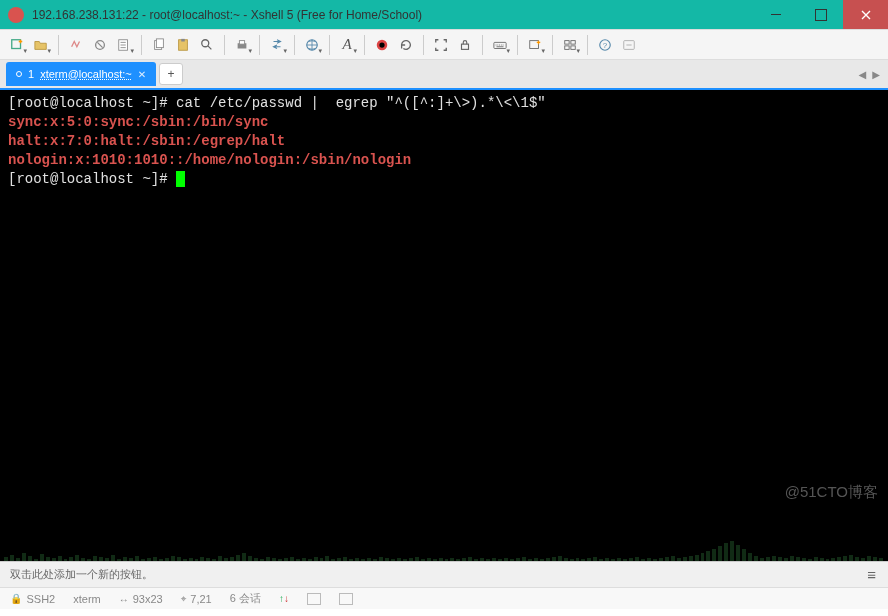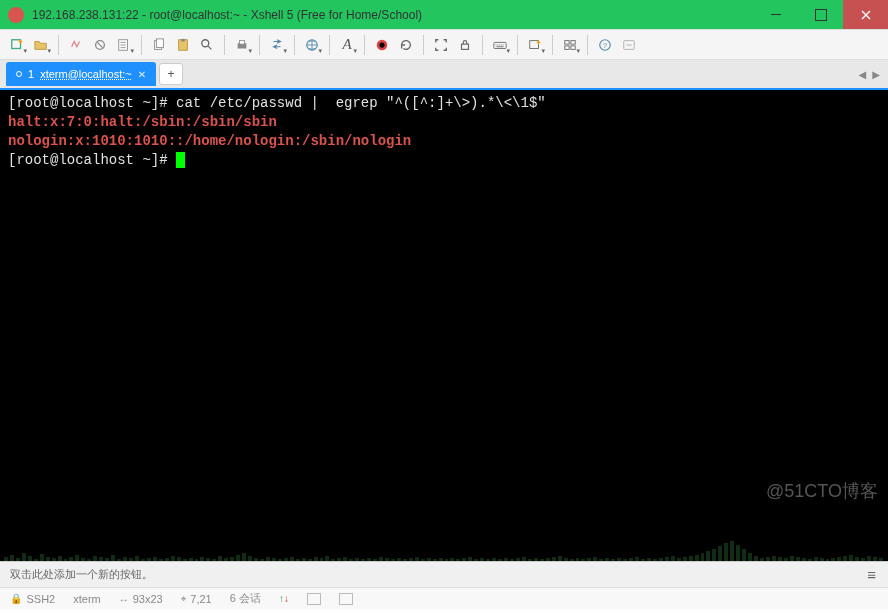--- a/index.html
+++ b/index.html
@@ -1,18 +1,18 @@
 <!DOCTYPE html>
 <html><head>
 <meta charset="utf-8">
 <style>
 * { margin: 0; padding: 0; box-sizing: border-box; }
 body { width: 888px; height: 616px; font-family: "Segoe UI", Tahoma, sans-serif; font-size: 12px; background: #fff; overflow: hidden; position: relative; }
 
-.titlebar { height: 30px; background: #22c55e; border-bottom: 1px solid #ddd; display: flex; align-items: center; padding-left: 8px; }
+.titlebar { height: 30px; background: #14b8a6; border-bottom: 1px solid #ddd; display: flex; align-items: center; padding-left: 8px; }
 .titlebar-icon { width: 16px; height: 16px; background: #d9534f; border-radius: 50%; margin-right: 8px; display:inline-block; }
 .titlebar-text { flex: 1; color: #333; font-size: 12px; }
 .win-controls { display: flex; height: 100%; }
 .win-btn { width: 45px; height: 100%; display: flex; align-items: center; justify-content: center; color: #333; font-size: 11px; cursor: pointer; }
 .win-btn.close { background: #c75050; color: #fff; }
 .win-btn.min::before { content:""; width:10px; height:1px; background:#333; }
 .win-btn.max::before { content:""; width:10px; height:10px; border:1px solid #333; }
 .win-btn.close svg { width:10px; height:10px; }
 
 .toolbar { height: 30px; background: #f5f5f5; border-bottom: 1px solid #ddd; display: flex; align-items: center; padding: 0 6px; gap: 2px; }
@@ -27,21 +27,21 @@
 .tab .label { text-decoration: underline dotted; }
 .tab-close { font-size: 10px; opacity: .85; }
 .tab-add { width: 24px; height: 22px; background: #fff; border: 1px solid #ccc; display: flex; align-items: center; justify-content: center; border-radius: 3px; cursor: pointer; color:#555; }
 .tab-nav { position:absolute; right:8px; display:flex; gap:6px; color:#888; font-size:10px;}
 .tab-nav span { cursor:pointer; }
 
 .terminal { background: #000; height: 473px; padding: 4px 8px; font-family: "Consolas", "Courier New", monospace; font-size: 14px; line-height: 19px; color: #e0e0e0; border-top: 2px solid #1E90FF; position: relative; overflow:hidden;}
 .term-line { white-space: pre; }
 .term-red { color: #d9534f; font-weight: bold; }
 .cursor-block { display: inline-block; width: 9px; height: 16px; background: #00ff00; vertical-align: text-bottom; }
-.watermark { position:absolute; right:10px; bottom:60px; color:#555; font-size:18px; font-family: sans-serif; margin-top: 28px;}
+.watermark { position:absolute; right:10px; bottom:60px; color:#555; font-size:15px; font-family: sans-serif; margin-top: 28px;}
 .audio-viz { position:absolute; left:0; right:0; bottom:0; height:55px; display:flex; align-items:flex-end; gap:2px; padding:0 4px; opacity:0.25;}
 .audio-viz span { width:4px; background:#4a5; display:inline-block;}
 
 .bottombar { height: 26px; background: #f0f0f0; border-top: 1px solid #ccc; display: flex; align-items: center; padding: 0 10px; color: #666; font-size: 11px; position:relative;}
 .bottombar .ham { position:absolute; right:12px; font-size:15px;}
 
 .statusbar { height: 22px; background: #f8f8f8; border-top: 1px solid #ddd; display: flex; align-items: center; padding: 0 10px; color: #555; font-size: 11px; gap: 18px; }
 .statusbar .conn { flex: 1; }
 .stat-item { display:flex; align-items:center; gap:4px; color:#888;}
 .stat-item .ico { font-size:10px; }
@@ -212,21 +212,22 @@
       <span>+</span>
     </div>
   <div class="tab-nav">
     <span>◀</span>
     <span>▶</span>
   </div>
 </div>
 
 <div class="terminal">
   <div class="term-line"><span>[root@localhost ~]# </span><span>cat /etc/passwd |  egrep "^([^:]+\&gt;).*\&lt;\1$"</span></div>
-  <div class="term-line term-red">halt:x:7:0:halt:/sbin:/sbin/sbin</div>
+  <div class="term-line term-red">sync:x:5:0:sync:/sbin:/bin/sync</div>
+  <div class="term-line term-red">halt:x:7:0:halt:/sbin:/egrep/halt</div>
   <div class="term-line term-red">nologin:x:1010:1010::/home/nologin:/sbin/nologin</div>
   <div class="term-line"><span>[root@localhost ~]# </span><span class="cursor-block"></span></div>
   <div class="watermark">@51CTO博客</div>
   <div class="audio-viz" id="viz">
       <span style="height: 4px;"></span>
       <span style="height: 6px;"></span>
       <span style="height: 3px;"></span>
       <span style="height: 8px;"></span>
       <span style="height: 5px;"></span>
       <span style="height: 2px;"></span>

